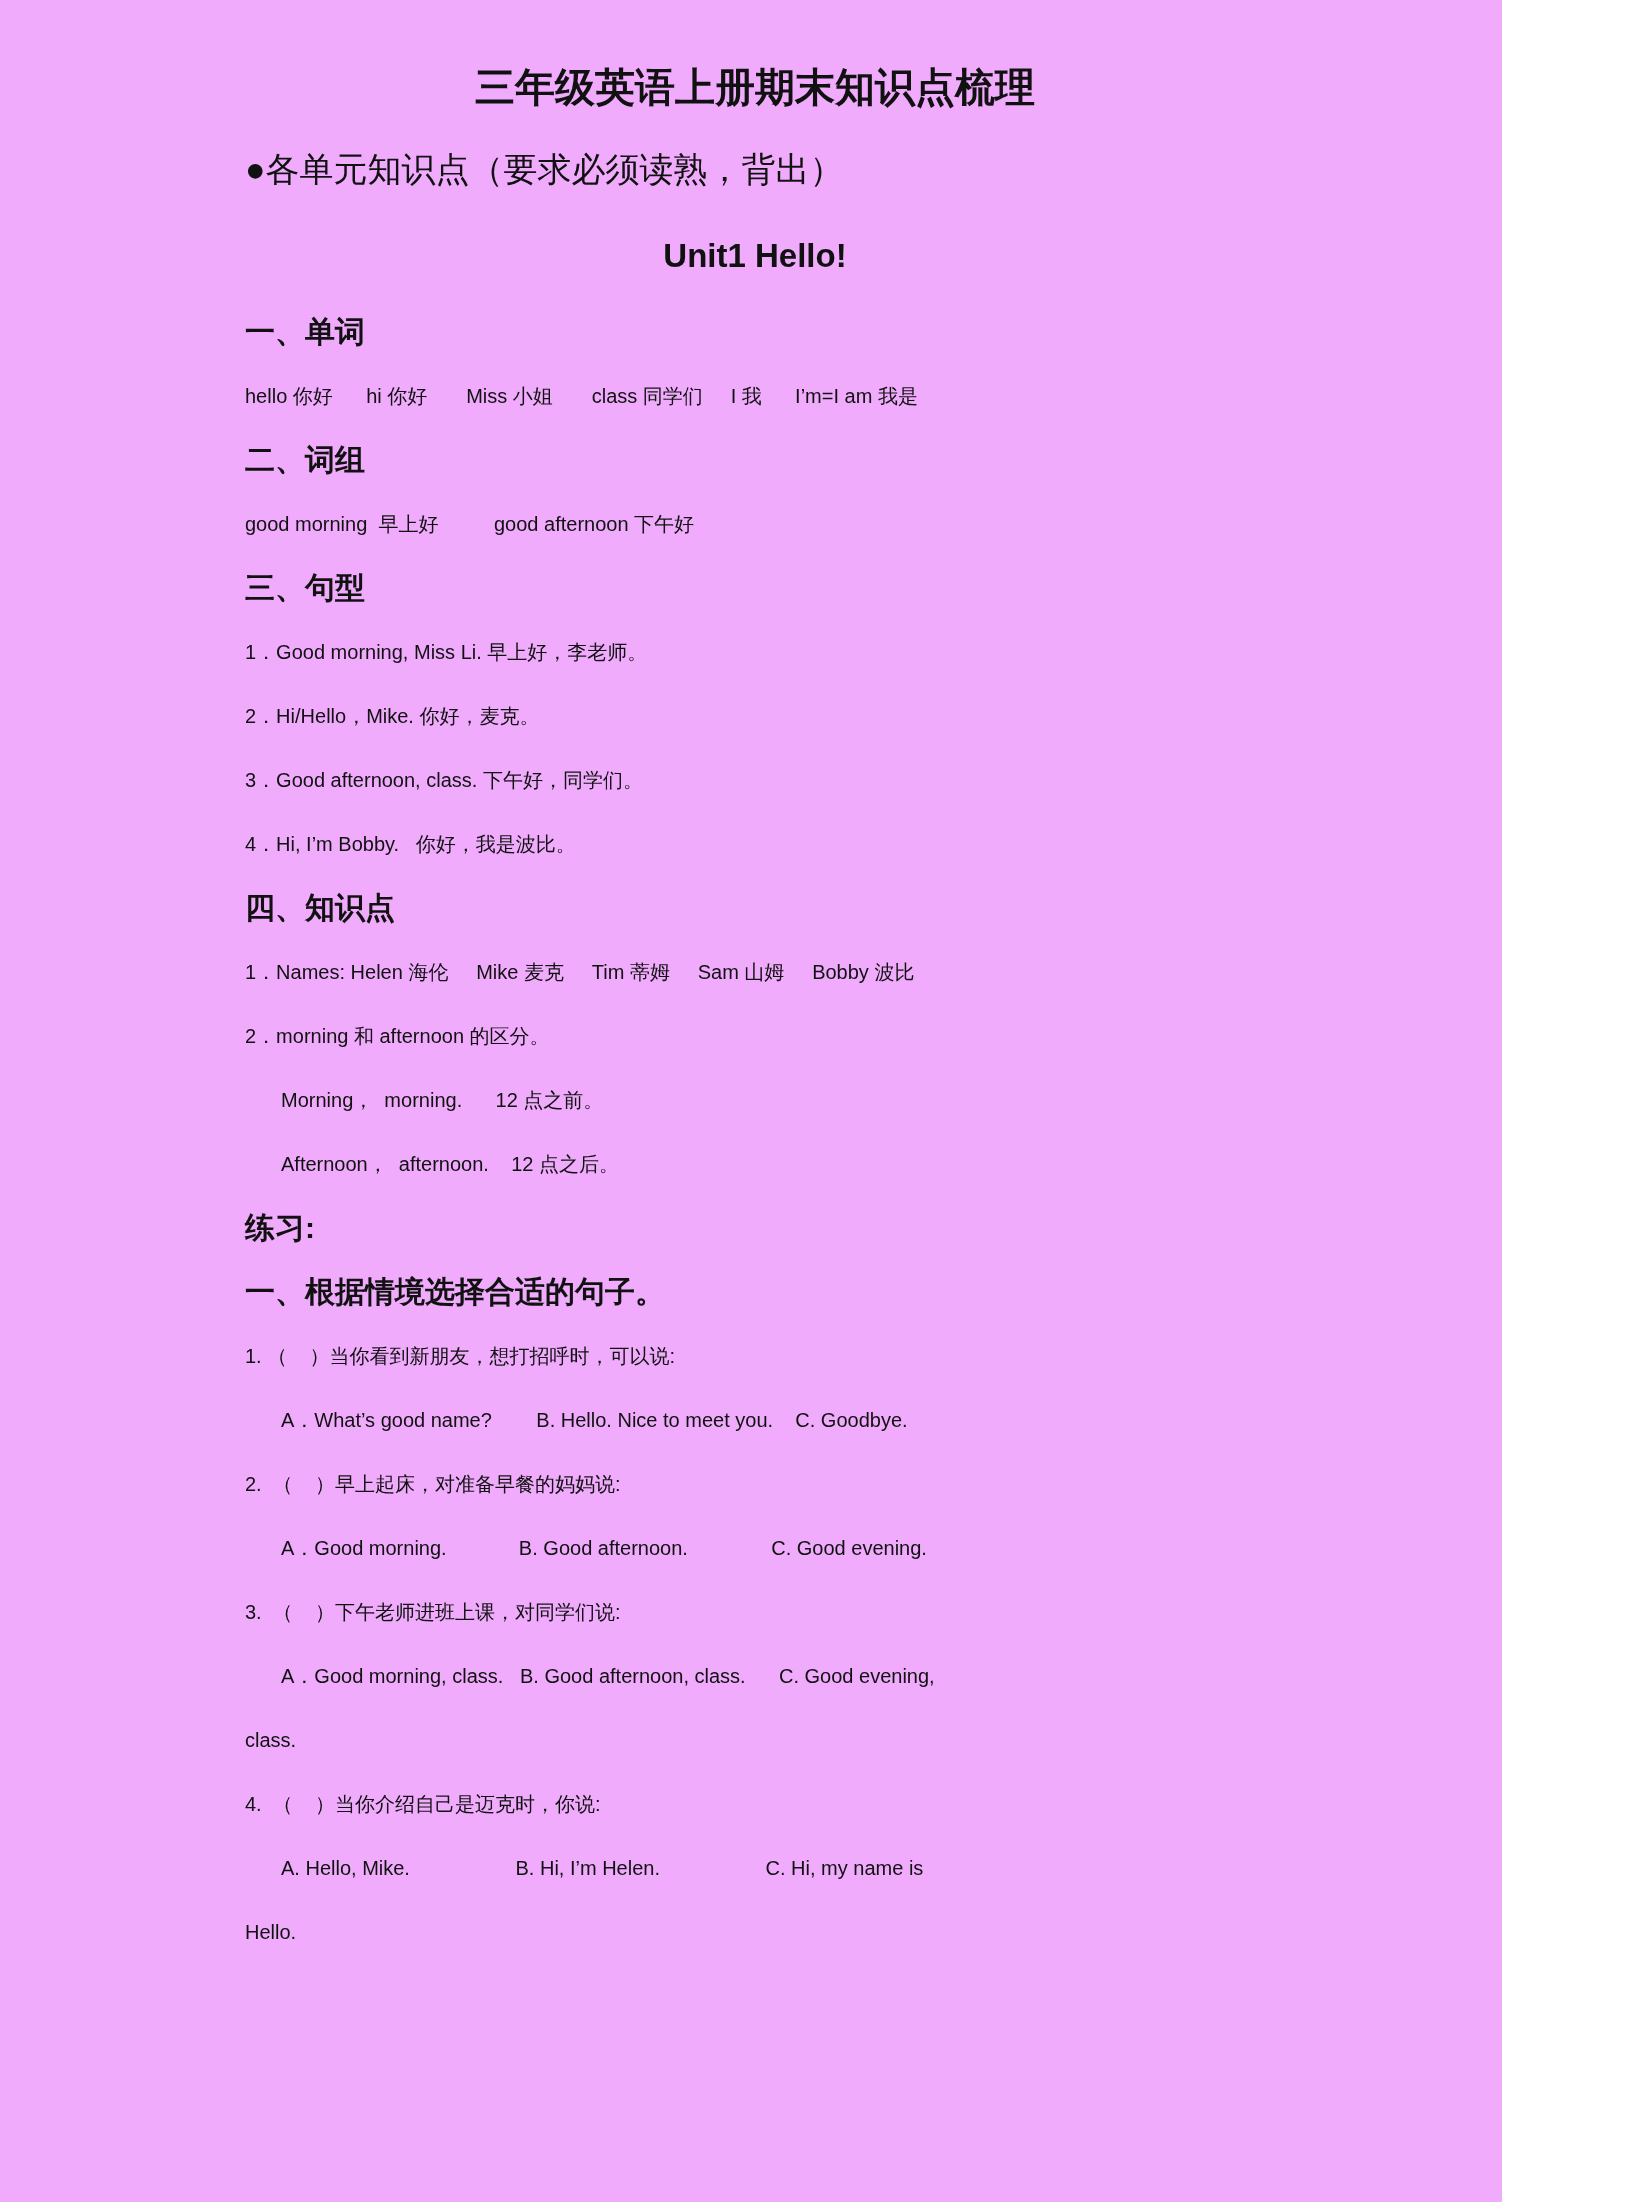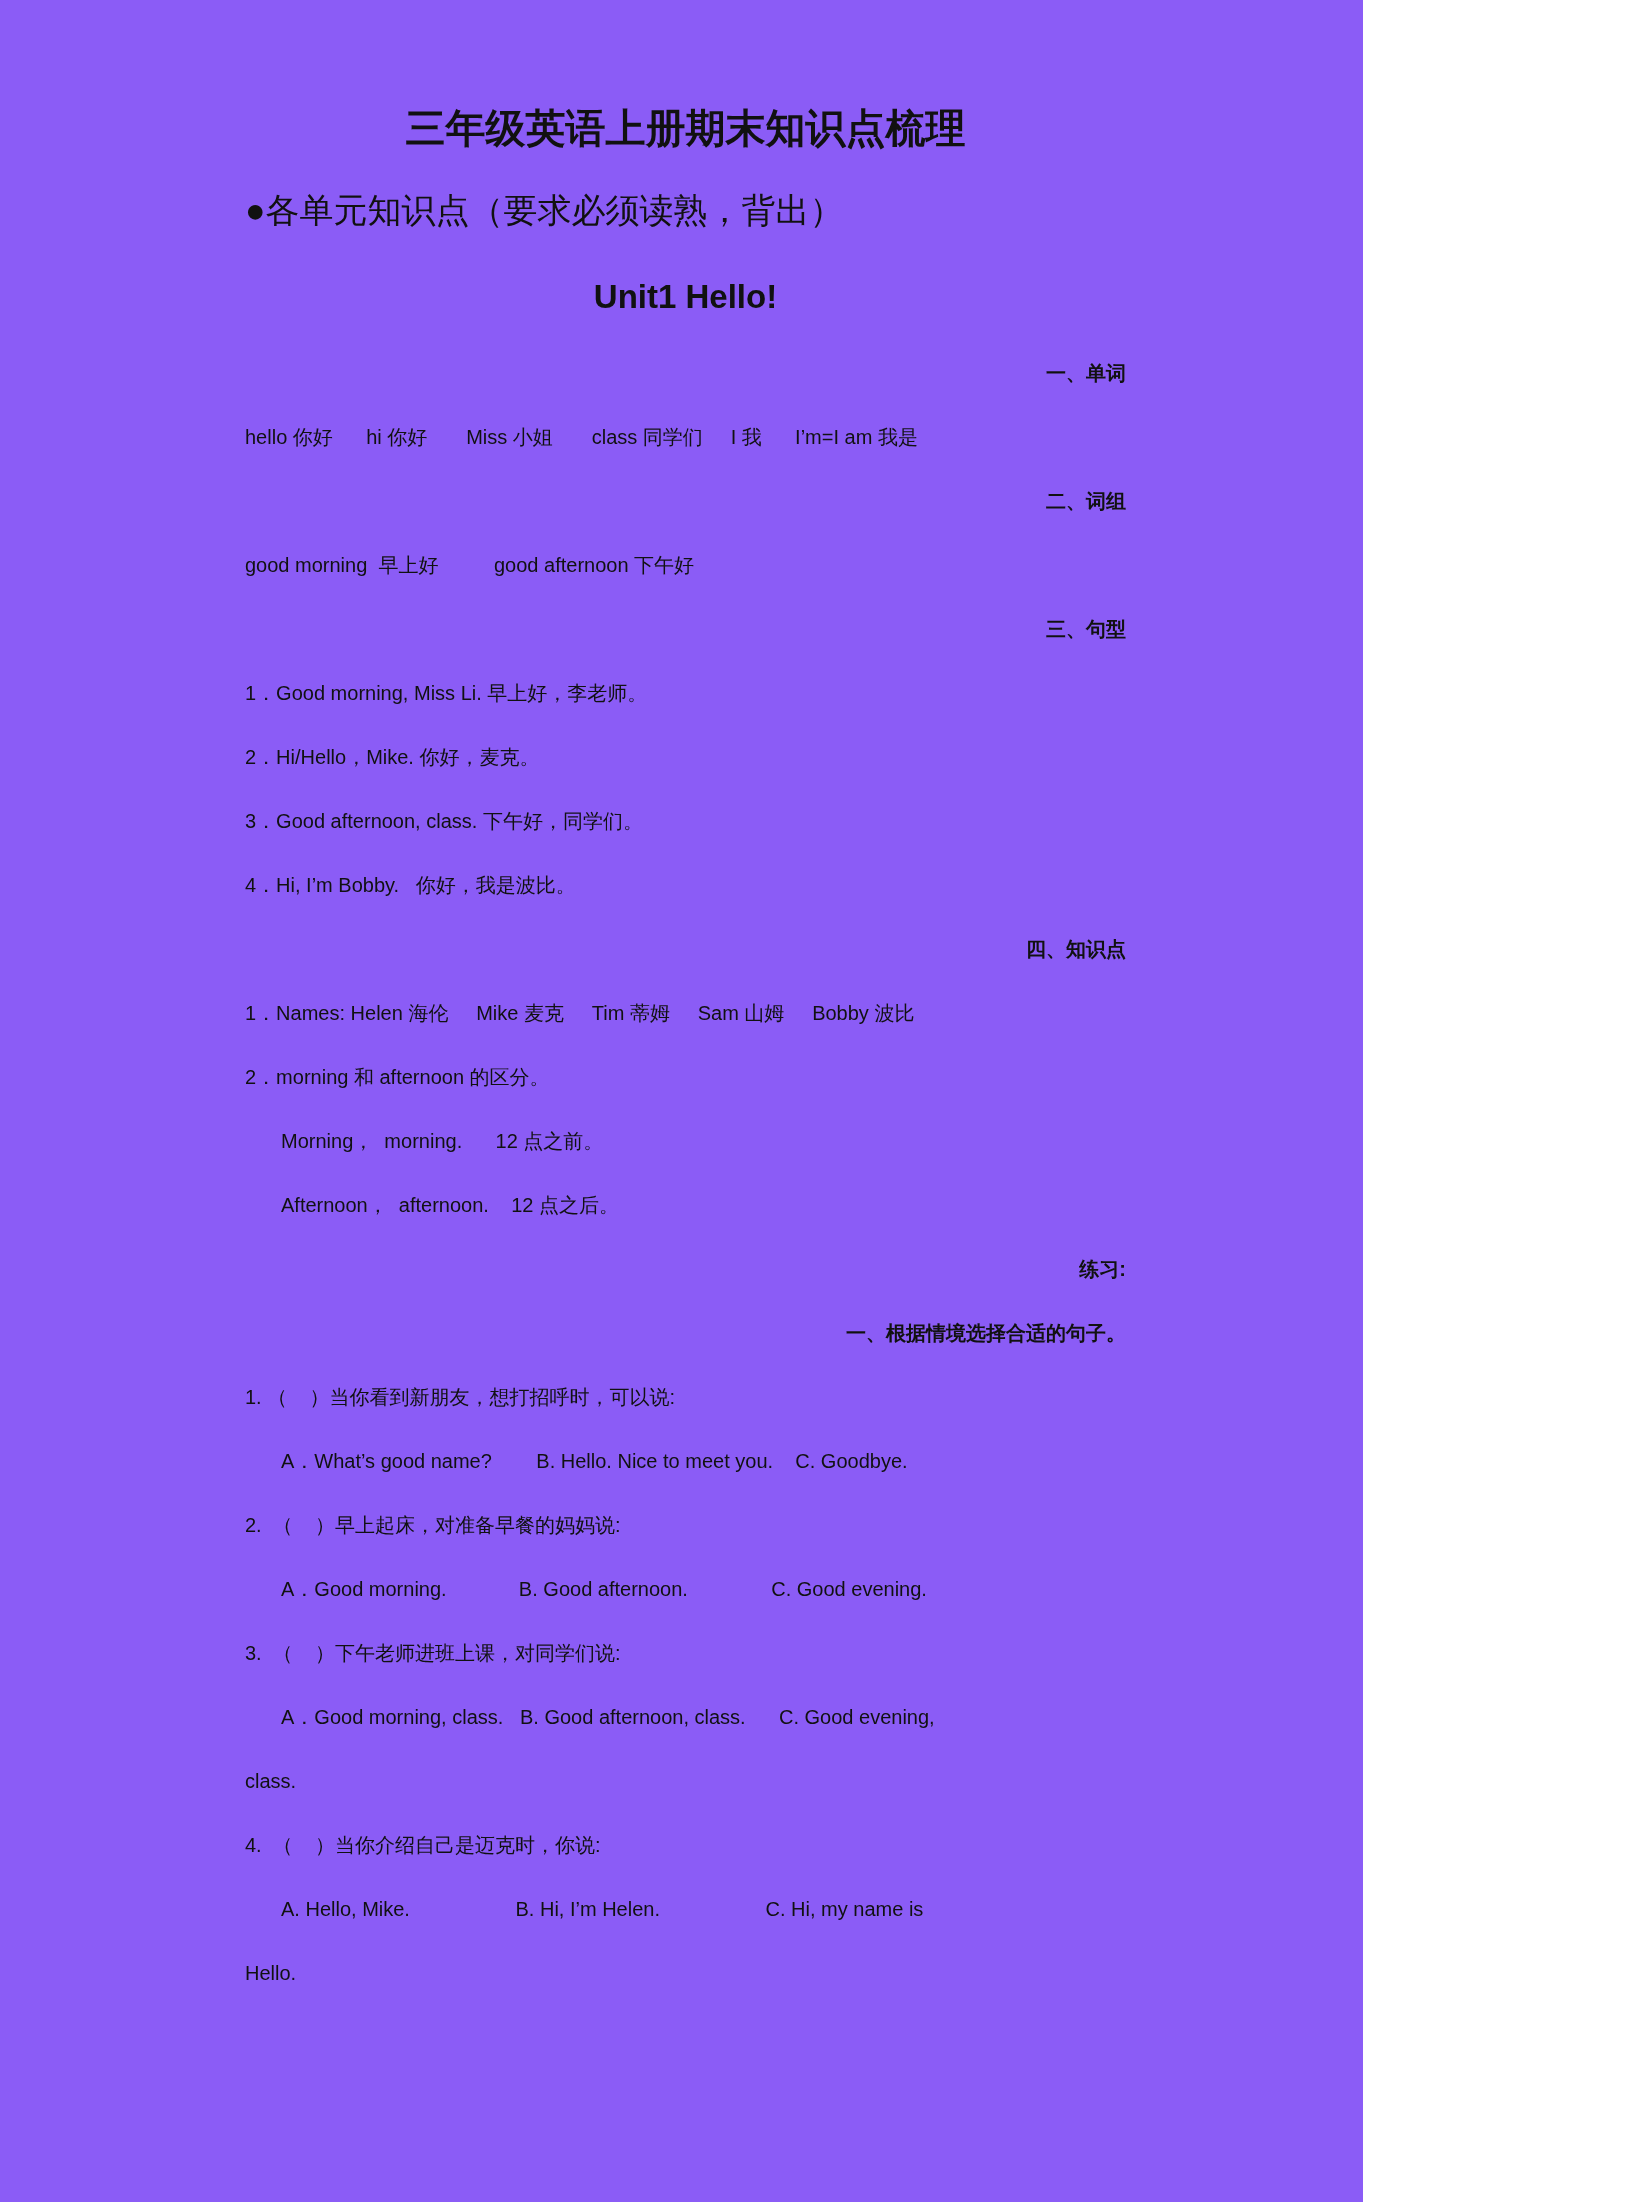--- a/index.html
+++ b/index.html
@@ -9,44 +9,43 @@
   }
   body {
     width: 1653px;
     height: 2203px;
     color: #111111;
     font-family: "Liberation Sans", "DejaVu Sans", sans-serif;
     overflow: hidden;
   }
   .page {
     box-sizing: border-box;
-    width: 1363px;
+    width: 1502px;
     height: 2203px;
-    padding: 101px 237px 0 245px;
-    background: #8b5cf6;
+    padding: 60px 237px 0 245px;
+    background: #f0abfc;
   }
   .title {
     margin: 0 0 22.4px 0;
     text-align: center;
     font-size: 40px;
     line-height: 55px;
     font-weight: 700;
     white-space: pre;
   }
   .ln {
     margin: 0;
     font-size: 20px;
     line-height: 64px;
     font-weight: 400;
     white-space: pre;
   }
   .h {
     font-weight: 700;
-    font-size: 20px;
-    text-align: right;
+    font-size: 30px;
   }
   .h-lg {
     font-weight: 400;
     font-size: 34px;
     line-height: 64px;
     margin-bottom: 22.4px;
   }
   .unit {
     margin: 0 0 12px 0;
     text-align: center;

